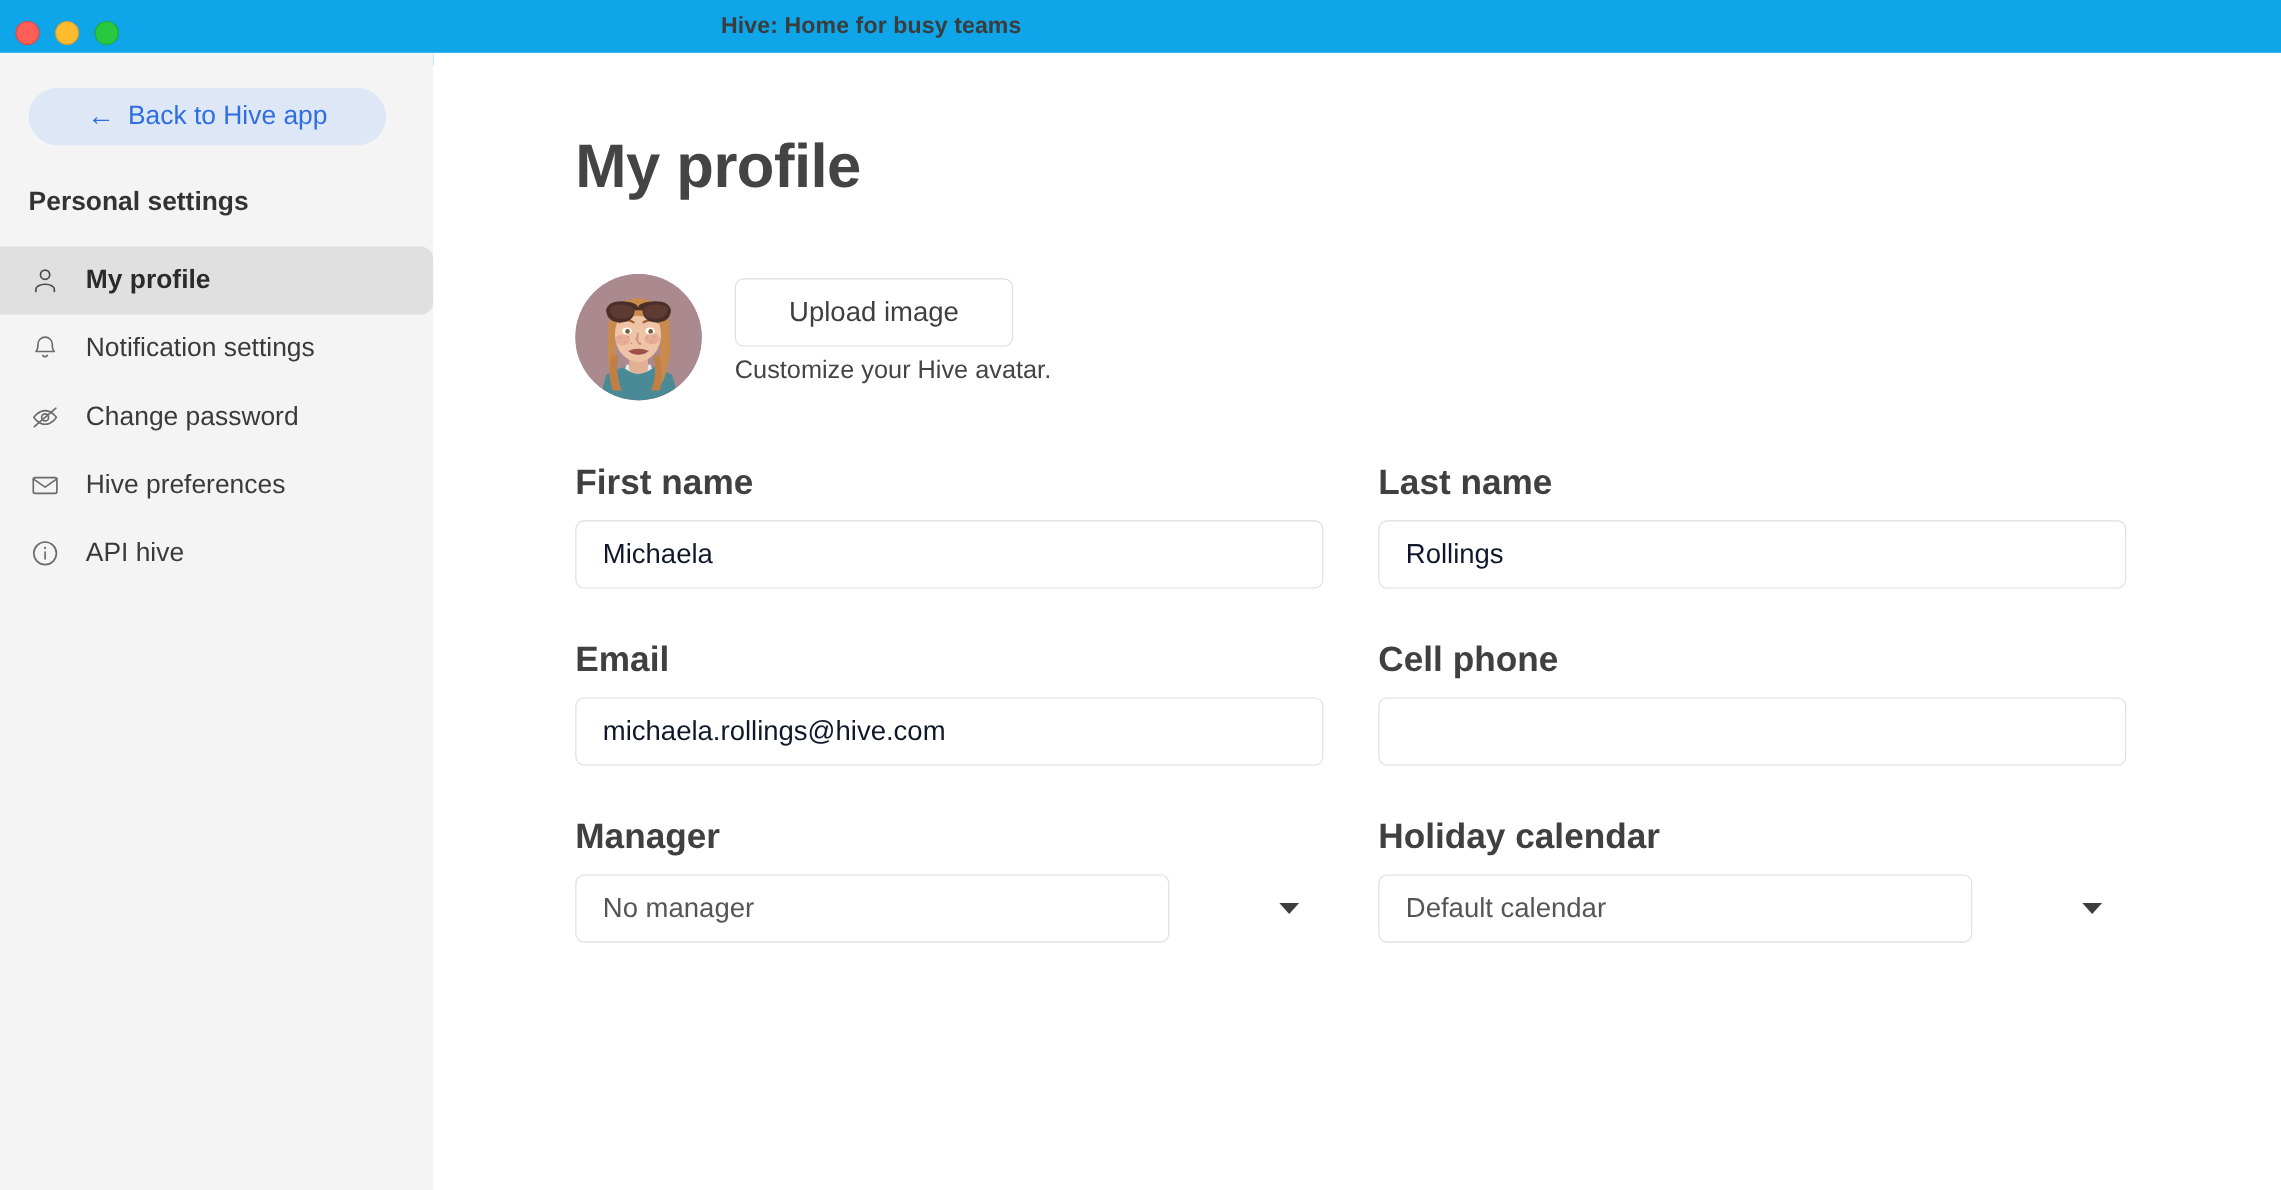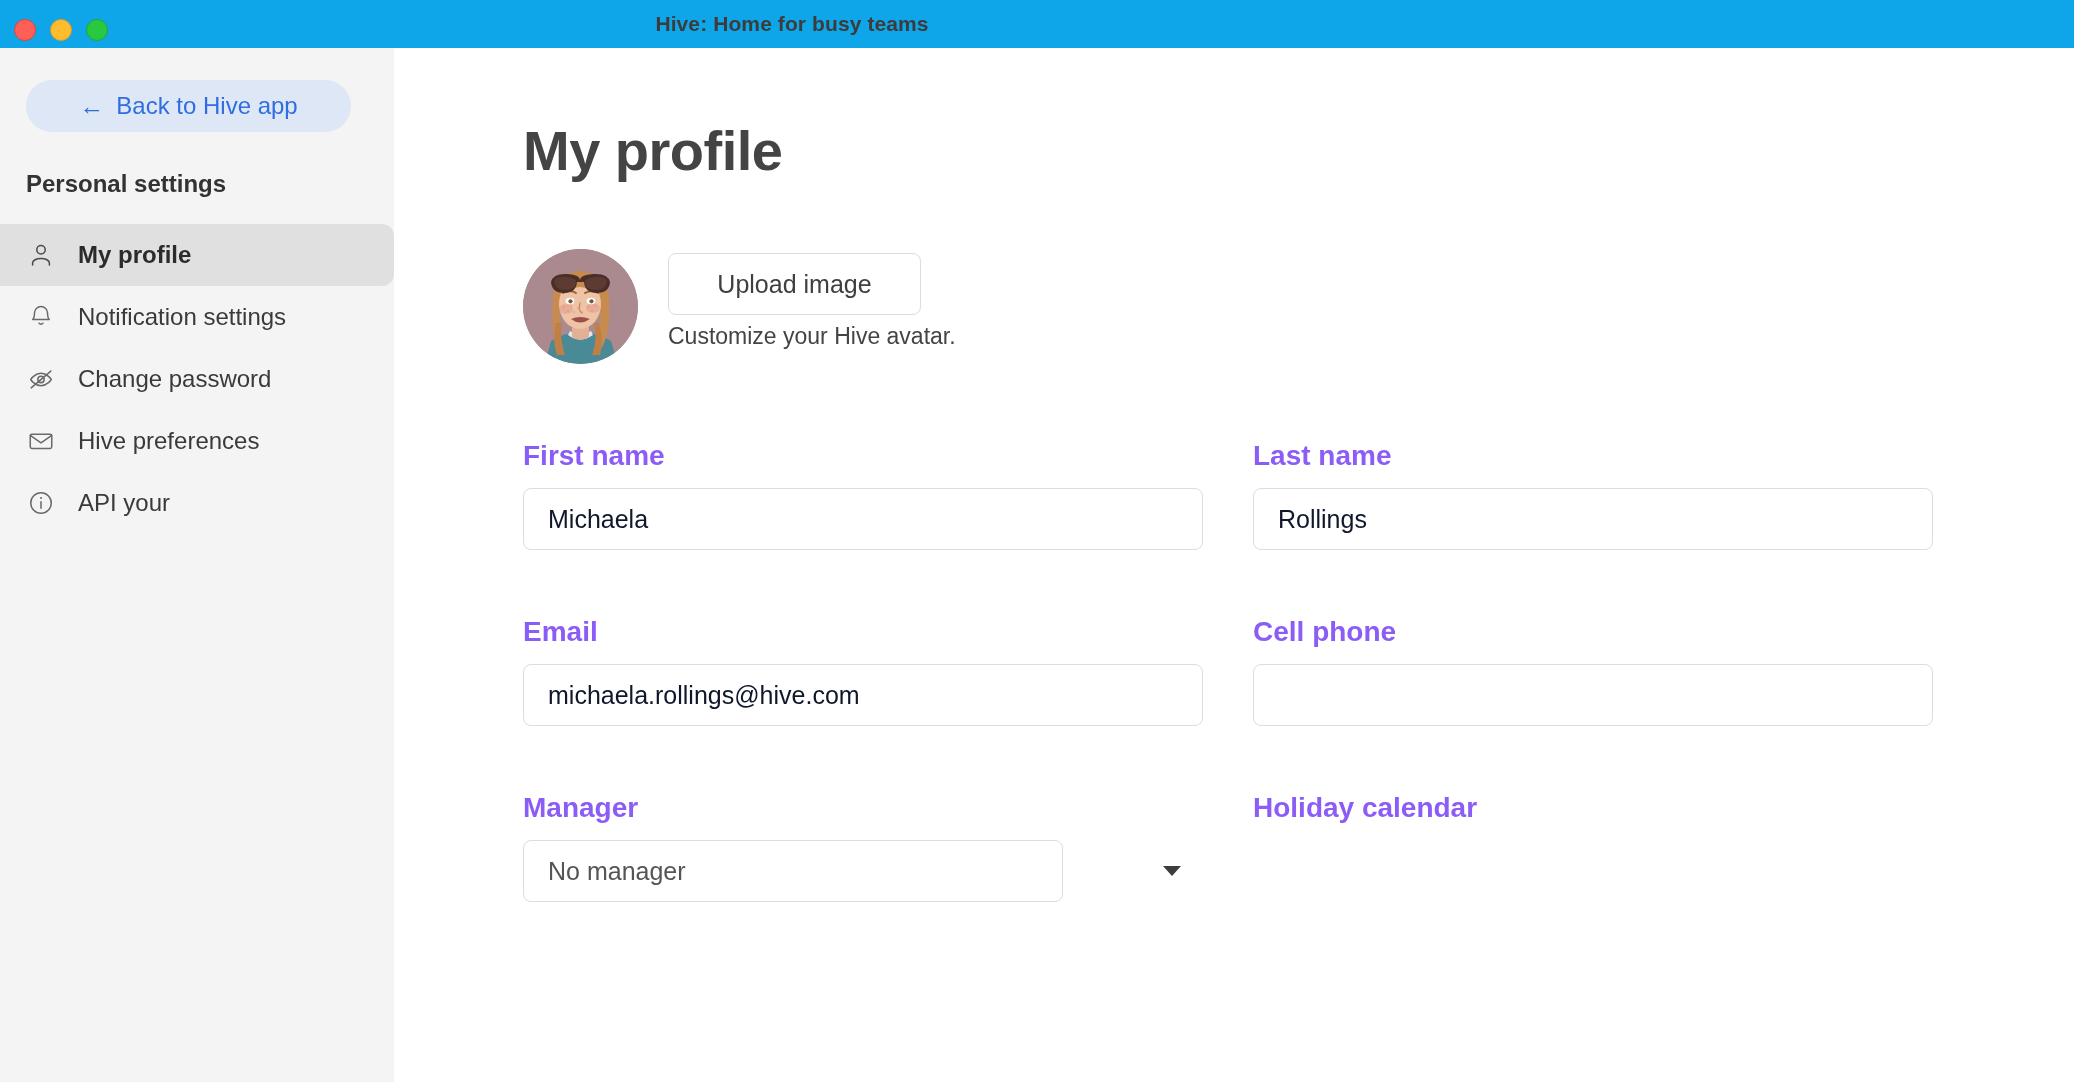--- a/index.html
+++ b/index.html
@@ -138,24 +138,23 @@
   
   .form {
     margin: 56px 0 0 129px;
     width: 1420px;
     display: grid;
     grid-template-columns: 680px 680px;
     column-gap: 50px;
     row-gap: 46px;
   }
   .field-label {
-    font-size: 28px; font-weight: bold;
-    color: #8b5cf6;
+    font-size: 32px; font-weight: bold;
+    color: #404040;
     margin-bottom: 16px;
-    margin-top: 20px;
   }
   .field-input {
     width: 680px; height: 62px;
     border: 1px solid #dddddd;
     border-radius: 8px;
     background: #ffffff;
     font-family: "Liberation Sans", sans-serif;
     font-size: 25px;
     color: #0f172a;
     padding: 0 24px;
@@ -251,21 +250,21 @@
     </div>
 
     <div class="nav-item">
       <span class="nav-ico">
         <svg width="28" height="28" viewBox="0 0 24 24" fill="none" stroke="#6a6a6a" stroke-width="1.3" stroke-linecap="round" stroke-linejoin="round">
           <circle cx="12" cy="12" r="8.8"></circle>
           <line x1="12" y1="11" x2="12" y2="16.4"></line>
           <circle cx="12" cy="7.8" r="0.85" fill="#6a6a6a" stroke="none"></circle>
         </svg>
       </span>
-      <span>API your</span>
+      <span>API hive</span>
     </div>
 
   </div>
 </div>
 
 <div class="main">
 
   <h1 class="page-title">My profile</h1>
 
   <div class="avatar-row">
@@ -361,16 +360,22 @@
       <div class="select-wrap">
         <select class="field-select">
           <option>No manager</option>
         </select>
         <span class="caret"></span>
       </div>
     </div>
 
     <div>
       <div class="field-label">Holiday calendar</div>
+      <div class="select-wrap">
+        <select class="field-select">
+          <option>Default calendar</option>
+        </select>
+        <span class="caret"></span>
+      </div>
     </div>
 
   </div>
 </div>
 
 </body></html>

